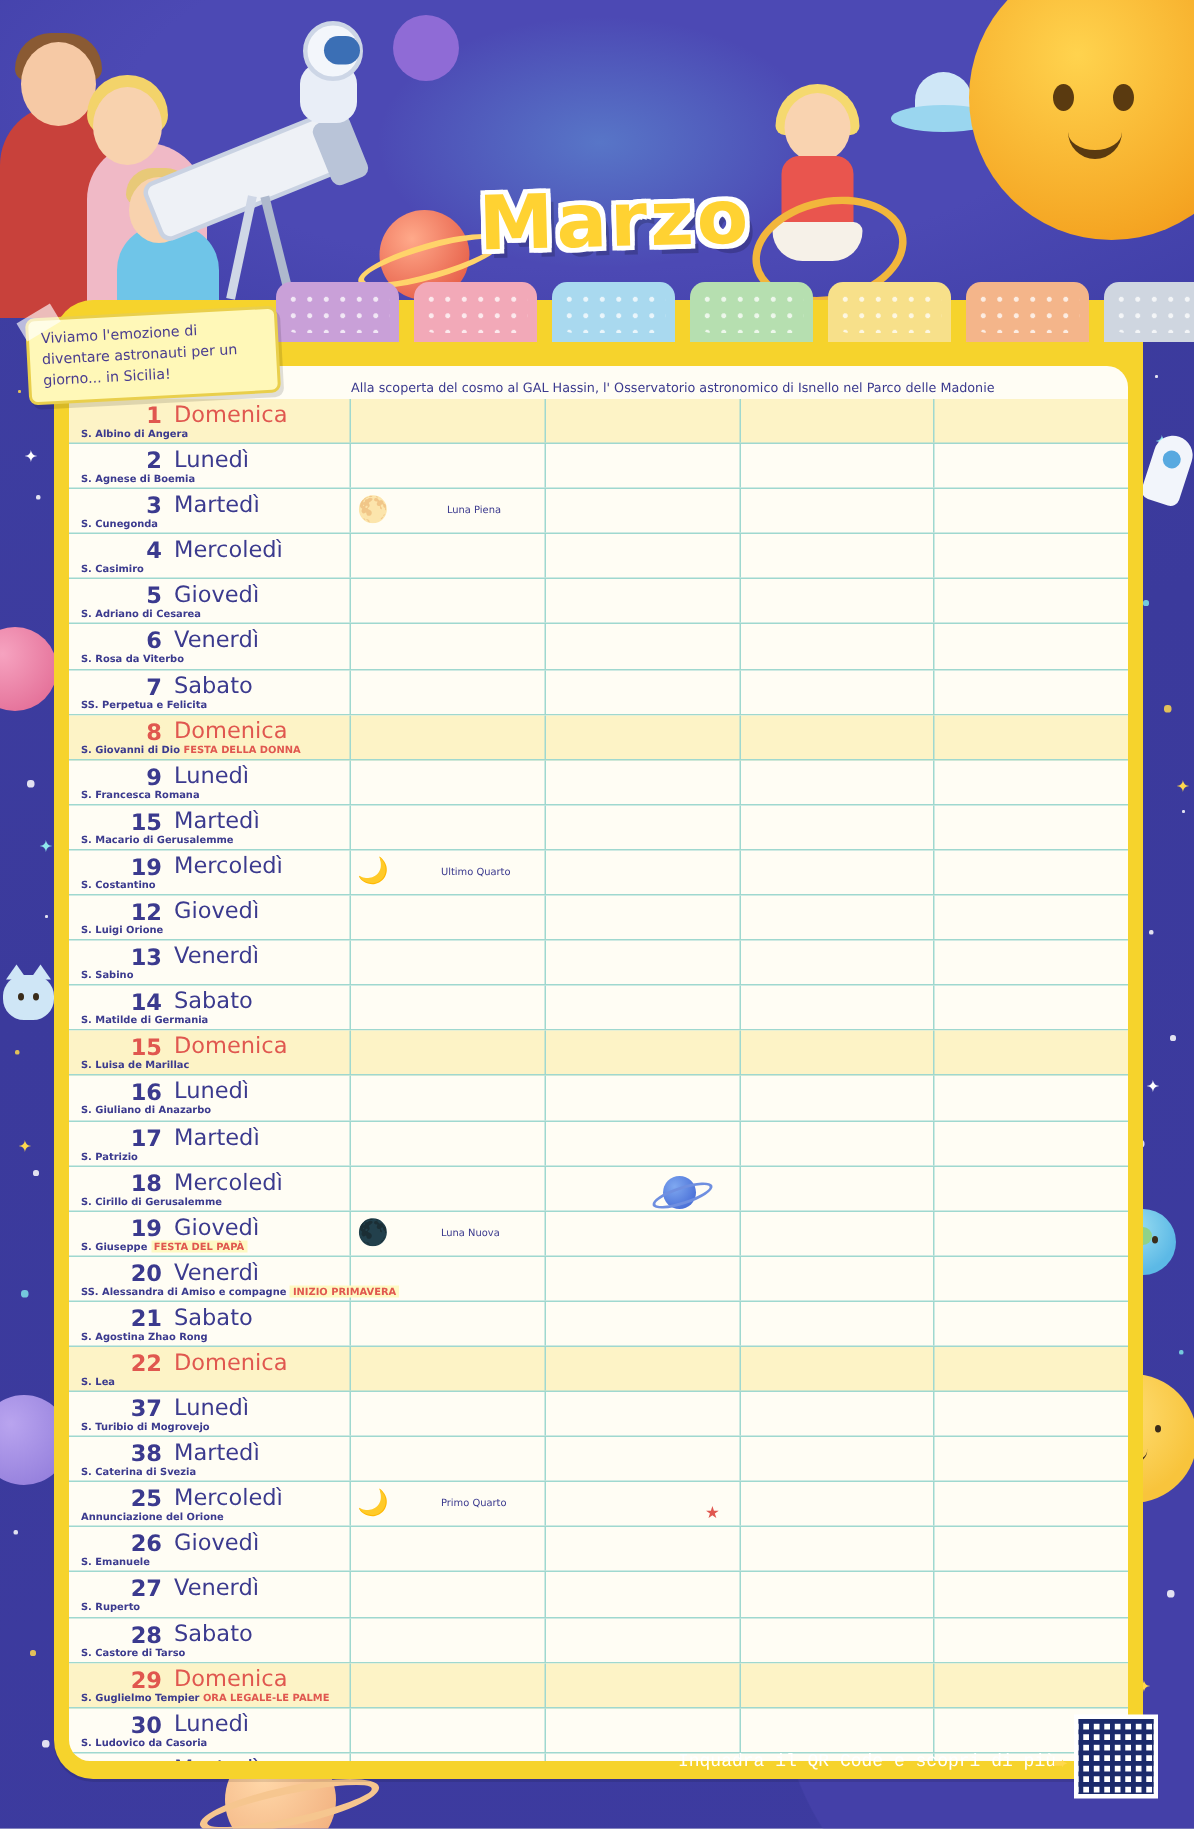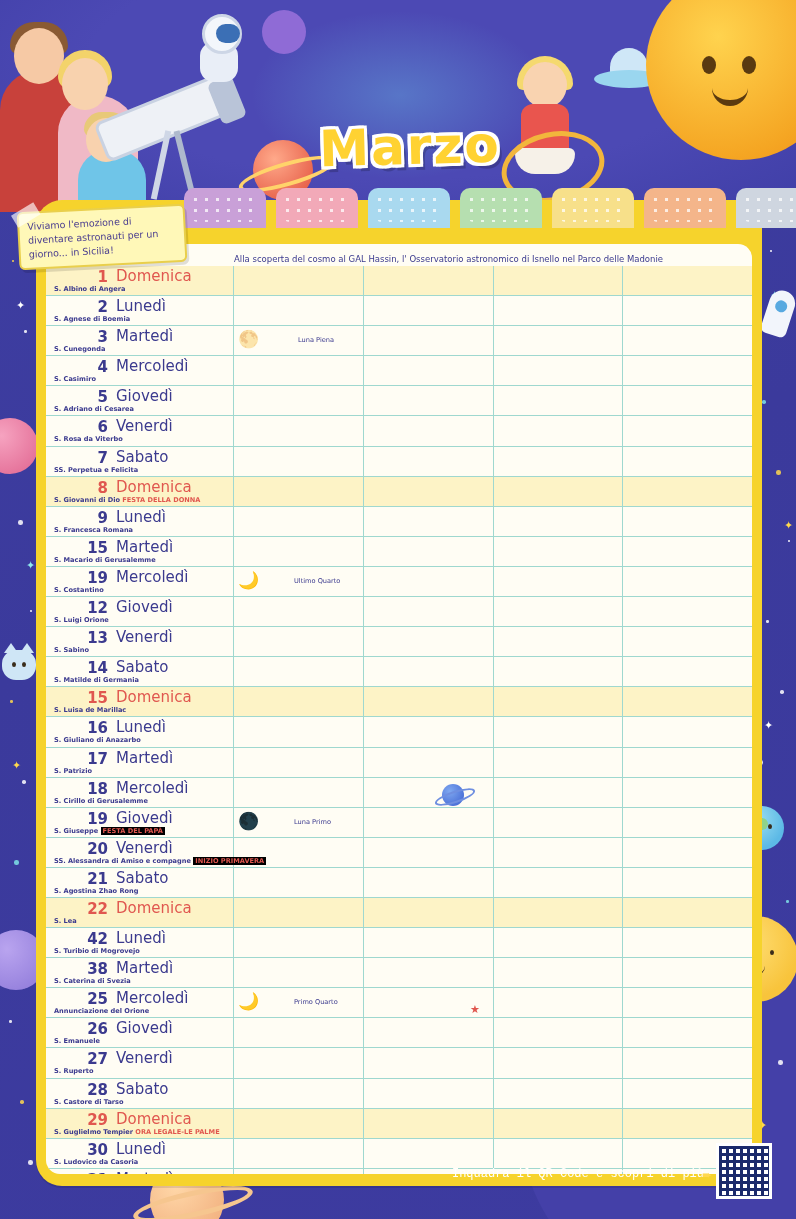--- a/index.html
+++ b/index.html
@@ -138,21 +138,21 @@
     position:absolute;left:70px;top:1px;
     font-family:"DejaVu Sans", sans-serif;font-size:15px;color:#3b3a8e;
   }
   .row.sun .dnum,.row.sun .dname{color:#e0574f;}
   .saint{
     position:absolute;left:8px;top:19px;
     font-family:"DejaVu Sans", sans-serif;font-size:6.6px;font-weight:bold;color:#3b3a8e;
     white-space:nowrap;
   }
   .saint .evt{color:#e0574f;}
-  .evt-box{background:#000000;padding:0 2px;}
+  .evt-box{background:#fef9c3;padding:0 2px;}
   .col{flex:1 1 0;border-right:1px solid #9fd8cf;position:relative;}
   .col:last-child{border-right:none;}
 
   
   .moon{position:absolute;top:3px;left:4px;width:22px;height:22px;}
   .moon .glyph{font-size:17px;line-height:22px;}
   .moonlab{
     position:absolute;top:10px;left:68px;
     font-family:"DejaVu Sans", sans-serif;font-size:6.6px;color:#3b3a8e;white-space:nowrap;
   }
@@ -562,21 +562,21 @@
                 <div class="dname">Mercoledì</div>
                 <div class="saint"><span>S. Cirillo di Gerusalemme</span></div>
               </div>
               <div class="col"></div>
               <div class="col"></div>
               <div class="col"></div>
               <div class="col"></div>
             </div>
             <div class="row">
               <div class="moon" style="left: 192px;"><span class="glyph">🌑</span></div>
-              <div class="moonlab" style="left: 248px;">Luna Primo</div>
+              <div class="moonlab" style="left: 248px;">Luna Nuova</div>
               <div class="daycell">
                 <div class="dnum">19</div>
                 <div class="dname">Giovedì</div>
                 <div class="saint"><span>S. Giuseppe</span> <span class="evt evt-box">FESTA DEL PAPÀ</span></div>
               </div>
               <div class="col"></div>
               <div class="col"></div>
               <div class="col"></div>
               <div class="col"></div>
             </div>
@@ -608,21 +608,21 @@
                 <div class="dname">Domenica</div>
                 <div class="saint"><span>S. Lea</span></div>
               </div>
               <div class="col"></div>
               <div class="col"></div>
               <div class="col"></div>
               <div class="col"></div>
             </div>
             <div class="row">
               <div class="daycell">
-                <div class="dnum">42</div>
+                <div class="dnum">37</div>
                 <div class="dname">Lunedì</div>
                 <div class="saint"><span>S. Turibio di Mogrovejo</span></div>
               </div>
               <div class="col"></div>
               <div class="col"></div>
               <div class="col"></div>
               <div class="col"></div>
             </div>
             <div class="row">
               <div class="daycell">

